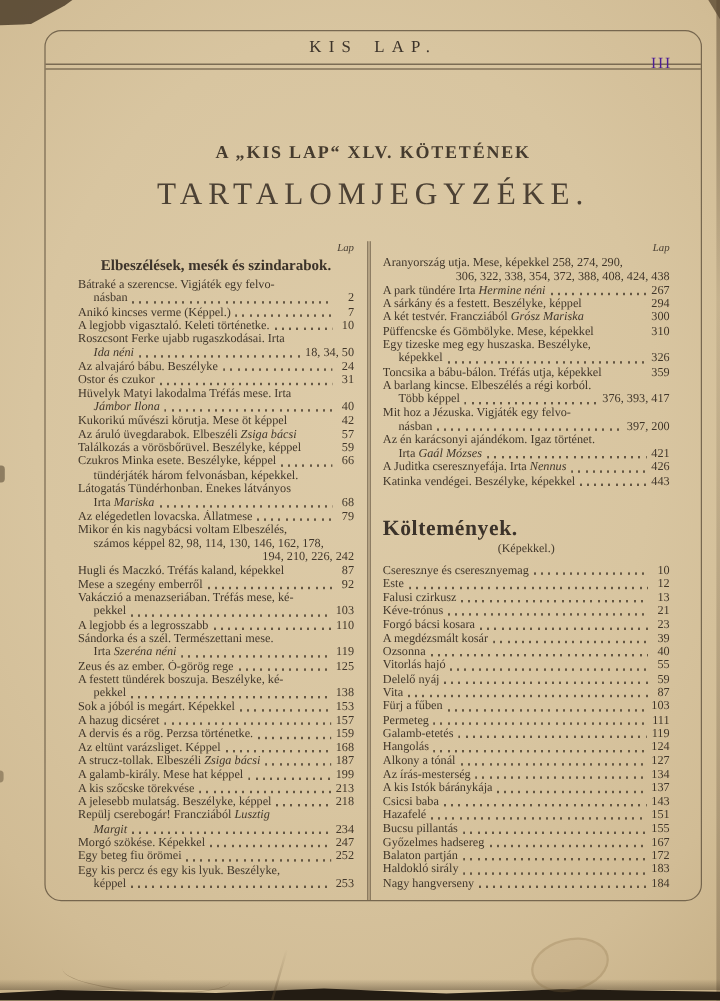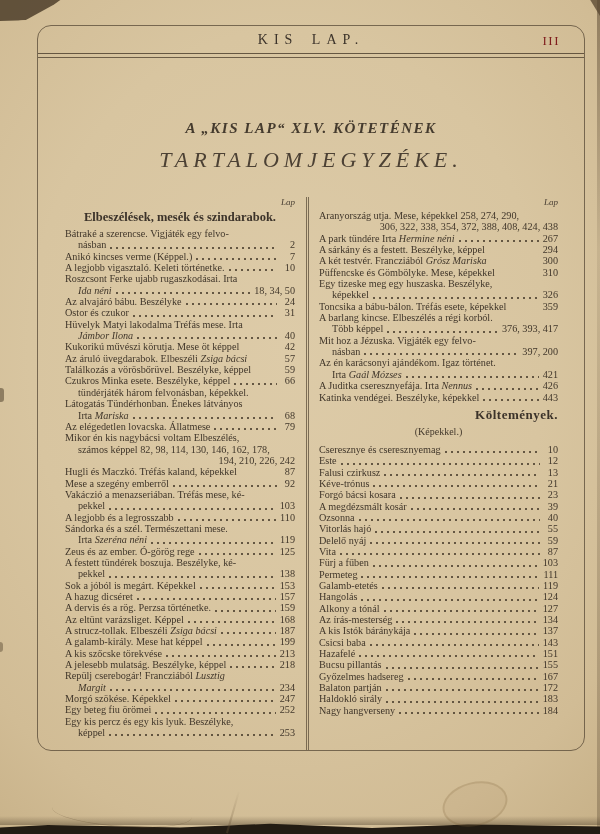--- a/index.html
+++ b/index.html
@@ -33,32 +33,32 @@
   .crease-mid{position:absolute;left:232px;bottom:0;width:2px;height:44px;
     background:linear-gradient(rgba(100,80,52,0), rgba(100,80,52,.38));transform:rotate(16deg);}
   
   .page-frame{
     position:absolute;left:37px;top:25px;width:548px;height:726px;box-sizing:border-box;
     border:1px solid rgba(82,68,50,.72);border-radius:14px;
     display:flex;flex-direction:column;
   }
   .masthead{height:27px;position:relative;display:flex;align-items:center;justify-content:center;}
   .journal-title{font-size:14px;letter-spacing:6px;color:#3c332a;word-spacing:4px;}
-  .folio{position:absolute;right:24px;top:7px;font-size:13px;letter-spacing:1.5px;color:#7f1d1d;}
+  .folio{position:absolute;right:24px;top:19px;font-size:13px;letter-spacing:1.5px;color:#4c1d95;}
   .double-rule{border-top:1px solid rgba(82,68,50,.85);border-bottom:1px solid rgba(82,68,50,.8);height:3px;}
-  .title-block{margin-top:62px;text-align:center;color:#453b2e;font-style:italic;}
+  .title-block{margin-top:62px;text-align:center;color:#453b2e;}
   .title-line1{font-size:15px;font-weight:bold;letter-spacing:1.5px;}
-  .title-line2{margin-top:10px;font-size:22px;letter-spacing:5px;color:#4c4134;}
+  .title-line2{margin-top:10px;font-size:26px;letter-spacing:5px;color:#4c4134;}
   .columns{flex:1;display:flex;margin-top:24px;min-height:0;}
   .col{box-sizing:border-box;}
   .col-left{width:271px;padding:0 11px 0 27px;border-right:3px double rgba(82,68,50,.7);}
   .col-right{flex:1;padding:0 26px 0 10px;min-width:0;}
   .lap{text-align:right;font-style:italic;font-size:9px;color:#4a4034;margin-bottom:3px;line-height:10px;}
   .section-title{text-align:center;font-weight:bold;font-size:12.5px;margin-bottom:4px;color:#3c332a;line-height:14px;}
-  .poems-head{text-align:right;font-weight:bold;font-size:13px;margin-top:4px;color:#3c332a;letter-spacing:.5px;line-height:15px;}
+  .poems-head{text-align:left;font-weight:bold;font-size:18px;margin-top:26px;color:#3c332a;letter-spacing:.5px;line-height:15px;}
   .poems-sub{text-align:center;font-size:10px;margin:4px 0 7px;color:#44392c;line-height:11px;}
   .toc-line{display:flex;align-items:baseline;line-height:11.35px;font-size:10.2px;color:#40362a;
     white-space:nowrap;overflow:hidden;}
   .toc-line.ind{padding-left:13px;}
   .toc-line.right{justify-content:flex-end;}
   .toc-text em{font-style:italic;}
   .leader{flex:1 1 auto;min-width:4px;margin:0 4px;}
   .leader.dots{align-self:flex-end;height:2px;margin-bottom:2px;
     background:repeating-linear-gradient(90deg, rgba(70,58,42,.8) 0 1.6px, transparent 1.6px 6px);}
   .pg{text-align:right;min-width:14px;}
@@ -401,21 +401,21 @@
               <span class="toc-text">Egy tizeske meg egy huszaska. Beszélyke,</span>
             </div>
             <div class="toc-line ind">
               <span class="toc-text">képekkel</span>
               <span class="leader dots"></span>
               <span class="pg">326</span>
             </div>
           </div>
           <div>
             <div class="toc-line">
-              <span class="toc-text">Toncsika a bábu-bálon. Tréfás esete, képekkel</span>
+              <span class="toc-text">Toncsika a bábu-bálon. Tréfás utja, képekkel</span>
               <span class="leader"></span>
               <span class="pg">359</span>
             </div>
           </div>
           <div>
             <div class="toc-line">
               <span class="toc-text">A barlang kincse. Elbeszélés a régi korból.</span>
             </div>
             <div class="toc-line ind">
               <span class="toc-text">Több képpel</span>

